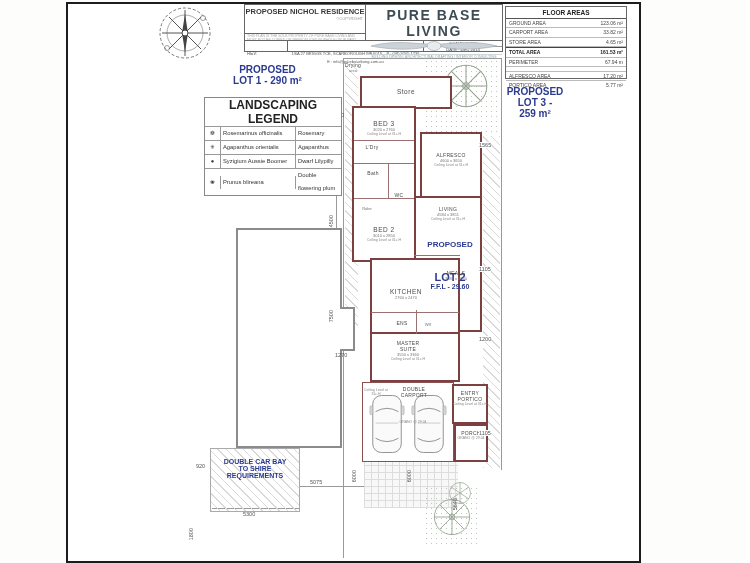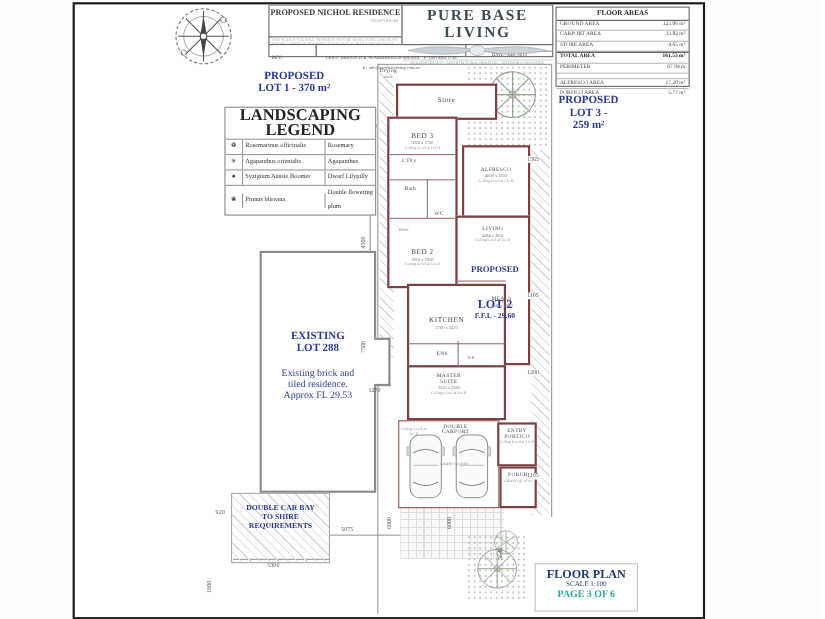--- a/index.html
+++ b/index.html
@@ -1,17 +1,17 @@
 <!DOCTYPE html>
 <html><head>
 <meta charset="utf-8">
 <style>
   html,body{margin:0;padding:0;background:#fff;}
   #canvas{position:relative;width:746px;height:563px;background:#fdfdfc;overflow:hidden;
-          font-family:Liberation Serif, serif;color:#333;}
+          font-family:Liberation Sans, sans-serif;color:#333;}
   .abs{position:absolute;}
   
   #sheet{position:absolute;left:66px;top:2px;width:571px;height:557px;border:2px solid #1c1c1c;background:#fff;}
   .tb-cell{position:absolute;border:1px solid #666;background:#fff;box-sizing:border-box;}
   .proj{font-size:7.5px;font-weight:bold;color:#3a3a3a;text-align:center;line-height:1.25;}
   .tiny{font-size:4px;color:#999;line-height:1.25;}
   .micro{font-size:3.5px;color:#aaa;line-height:1.2;}
   .brandname{font-size:14px;font-weight:bold;letter-spacing:1.5px;color:#3d4b55;text-align:center;}
   
   .fa-row{display:flex;justify-content:space-between;border-bottom:1px solid #bbb;padding:0 3px;
@@ -119,25 +119,25 @@
       <span>17.20 m²</span>
       </div>
     <div class="fa-row" style="border-bottom:none;">
       <span>PORTICO AREA</span>
       <span>5.77 m²</span>
       </div>
   </div>
 
   <div class="abs" style="left:200px;top:64px;width:135px;text-align:center;z-index:40;">
     <div class="blue" style="font-size:10px;">PROPOSED</div>
-    <div class="blue" style="font-size:10px;">LOT 1 - 370 m²</div>
+    <div class="blue" style="font-size:10px;">LOT 1 - 290 m²</div>
   </div>
 
   <div class="abs" style="left:204px;top:97px;width:136px;border:1px solid #888;background:#fff;z-index:40;">
-    <div style="font-size:15px;font-weight:bold;text-align:center;color:#222;line-height:14px;">LANDSCAPING LEGEND</div>
+    <div style="font-size:12px;font-weight:bold;text-align:center;color:#222;line-height:14px;">LANDSCAPING LEGEND</div>
     <div class="lg-row">
       <span class="lg-sym">❁</span>
       <span class="lg-bot">Rosemarinus officinalis</span>
       <span class="lg-com">Rosemary</span>
       </div>
     <div class="lg-row">
       <span class="lg-sym">✳</span>
       <span class="lg-bot">Agapanthus orientalis</span>
       <span class="lg-com">Agapanthus</span>
       </div>
@@ -312,27 +312,20 @@
     <rect x="5" y="3" width="30" height="60" rx="9" fill="#fafafa" stroke="#8f8f8f" stroke-width="1"></rect>
     <path d="M8 20 Q20 13 32 20" fill="none" stroke="#8f8f8f"></path>
     <path d="M8 48 Q20 55 32 48" fill="none" stroke="#8f8f8f"></path>
     <line x1="8" y1="32" x2="32" y2="32" stroke="#c9c9c9"></line>
     <rect x="2" y="14" width="3" height="9" rx="1" fill="#d7d7d7" stroke="#999" stroke-width="0.5"></rect>
     <rect x="35" y="14" width="3" height="9" rx="1" fill="#d7d7d7" stroke="#999" stroke-width="0.5"></rect>
   </svg>
 
   <div class="abs" style="left:236px;top:228px;width:106px;height:220px;border:2px solid #8b8b8b;background:#fff;z-index:25;box-sizing:border-box;"></div>
   <div class="abs" style="left:340px;top:307px;width:15px;height:44px;border:2px solid #8b8b8b;border-left:none;background:#fff;z-index:26;box-sizing:border-box;"></div>
-  <div class="abs" style="left:238px;top:300px;width:102px;text-align:center;z-index:40;">
-    <div class="blue" style="font-size:10px;">EXISTING</div>
-    <div class="blue" style="font-size:10px;">LOT 288</div>
-    <div class="bluetxt" style="font-size:9px;margin-top:12px;">Existing brick and</div>
-    <div class="bluetxt" style="font-size:9px;">tiled residence.</div>
-    <div class="bluetxt" style="font-size:9px;">Approx FL 29.53</div>
-  </div>
 
   <div class="abs hatch" style="left:210px;top:448px;width:90px;height:64px;border:1px solid #aaa;z-index:20;box-sizing:border-box;"></div>
   <div class="abs" style="left:210px;top:458px;width:90px;text-align:center;z-index:40;">
     <div class="blue" style="font-size:7px;">DOUBLE CAR BAY</div>
     <div class="blue" style="font-size:7px;">TO SHIRE</div>
     <div class="blue" style="font-size:7px;">REQUIREMENTS</div>
   </div>
 
   <div class="hline" style="left:212px;top:508px;width:88px;"></div>
   <div class="hline" style="left:300px;top:486px;width:64px;"></div>
@@ -347,18 +340,13 @@
   <div class="dim" style="left:310px;top:479px;">5075</div>
   <div class="dim vdim" style="left:188px;top:528px;">1800</div>
   <div class="dim vdim" style="left:351px;top:470px;">6000</div>
   <div class="dim vdim" style="left:406px;top:470px;">6000</div>
   <div class="dim vdim" style="left:452px;top:498px;">5640</div>
   <div class="dim" style="left:479px;top:142px;background:#fff;">1565</div>
   <div class="dim" style="left:479px;top:266px;background:#fff;">1105</div>
   <div class="dim" style="left:479px;top:336px;background:#fff;">1200</div>
   <div class="dim" style="left:479px;top:430px;background:#fff;">1105</div>
 
-  <div class="abs" style="left:486px;top:512px;width:92px;height:42px;background:#fff;border:1px solid #c4c4c4;text-align:center;z-index:45;">
-    <div style="font-size:11px;font-weight:bold;color:#223a70;margin-top:3px;">FLOOR PLAN</div>
-    <div style="font-size:6.5px;color:#223a70;">SCALE 1:100</div>
-    <div style="font-size:9px;font-weight:bold;color:#2fa79b;">PAGE 3 OF 6</div>
-  </div>
 </div>
 
 </body></html>

